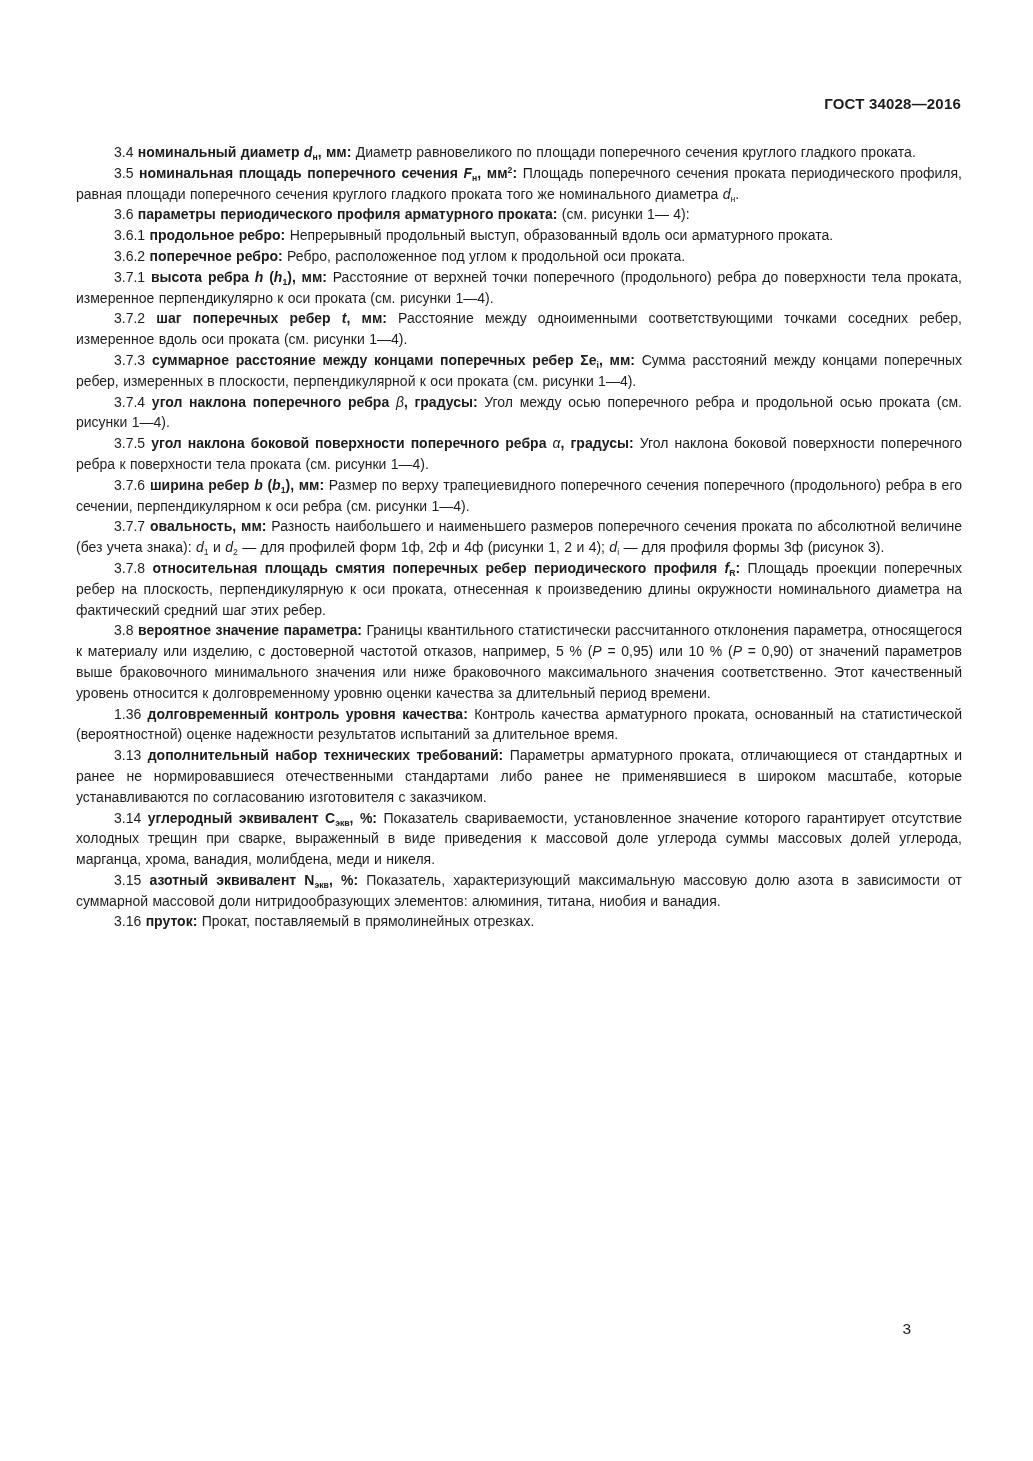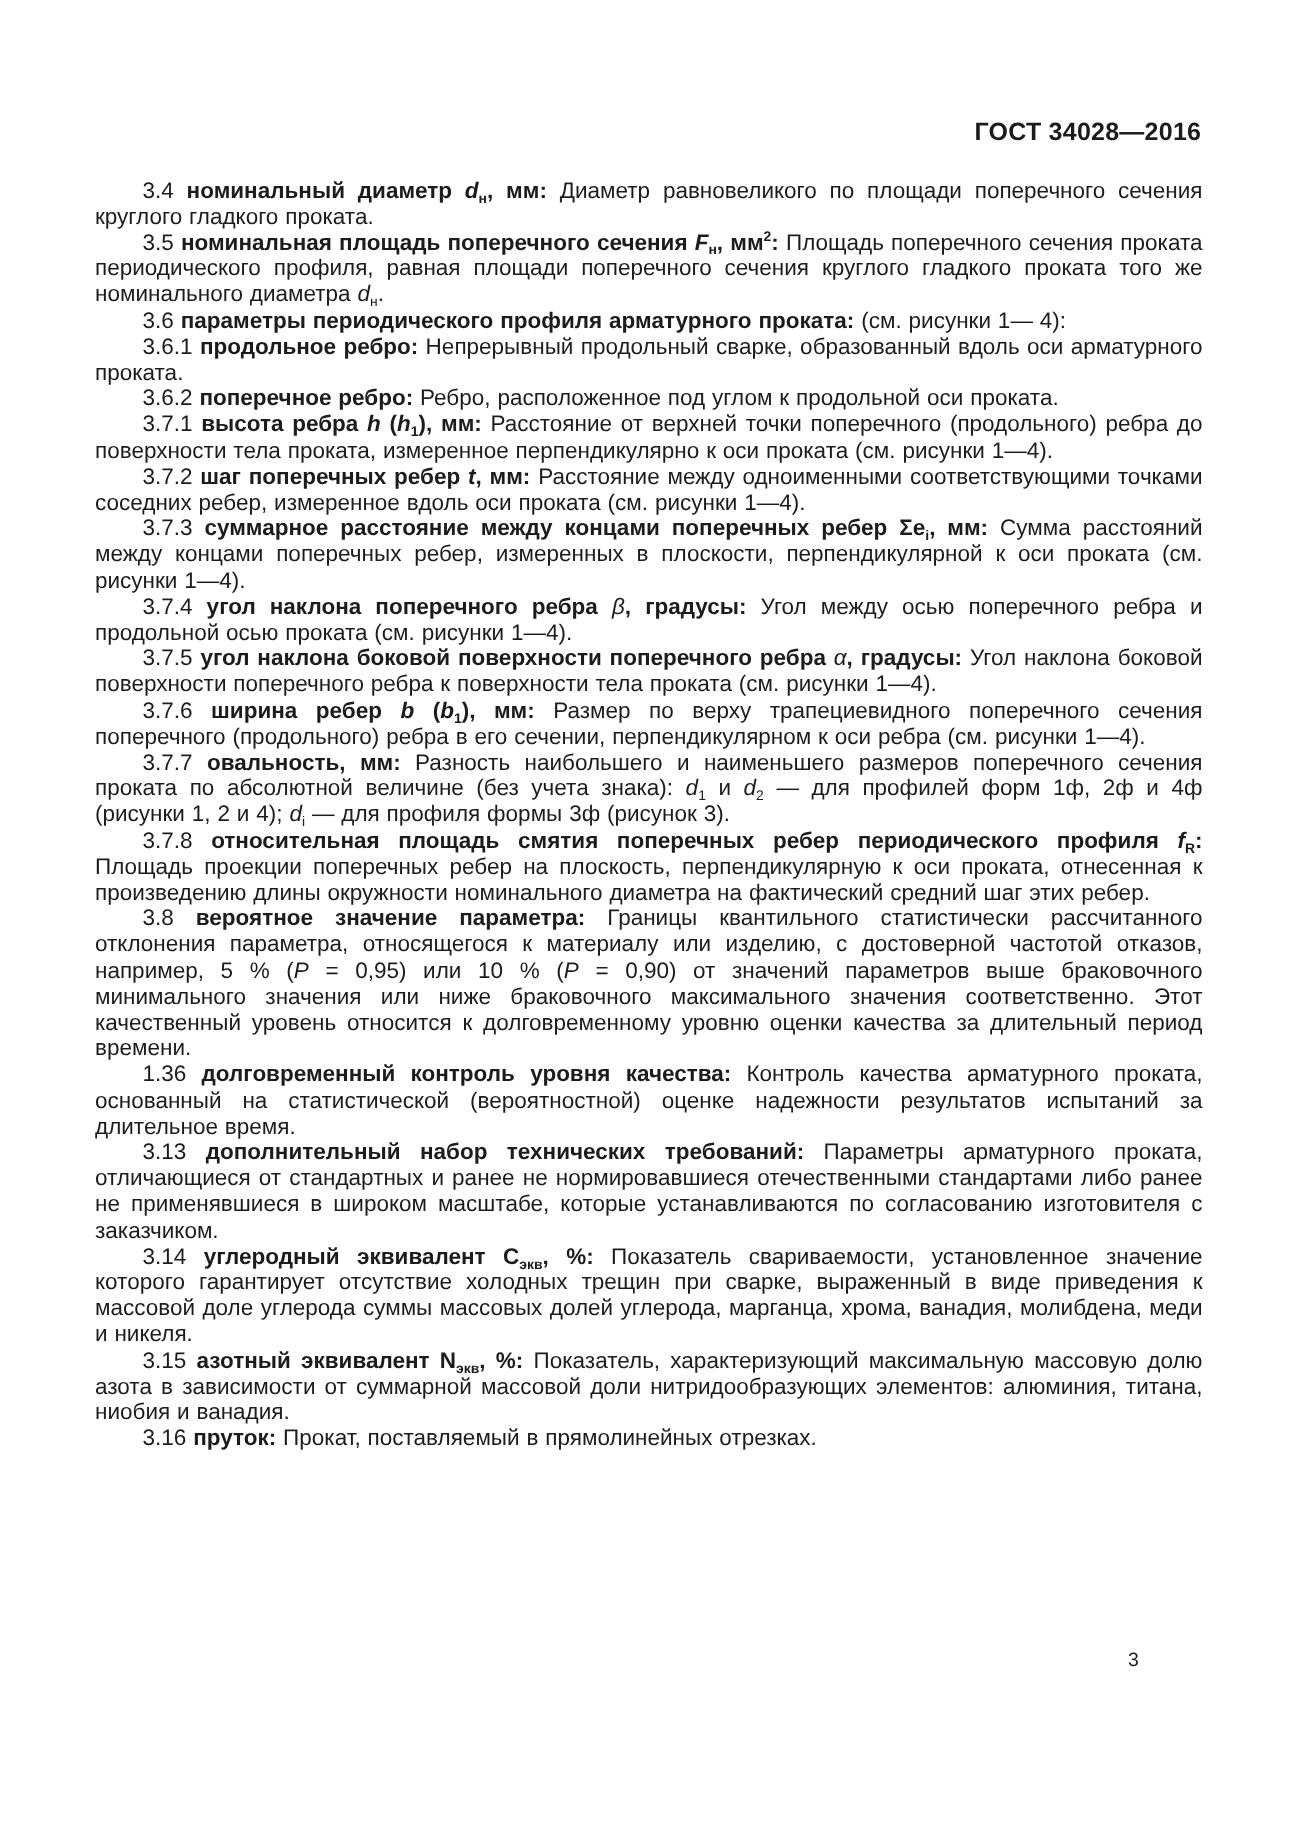--- a/index.html
+++ b/index.html
@@ -14,33 +14,33 @@
     margin: 0 auto;
     background: #ffffff;
     color: #1c1c1c;
     font-family: "Liberation Sans", "DejaVu Sans", sans-serif;
     overflow: hidden;
   }
   .doc-header {
     position: absolute;
     top: 95px;
     right: 72px;
-    font-size: 20px;
+    font-size: 15px;
     font-weight: bold;
     letter-spacing: 0.2px;
   }
   .doc-body {
     position: absolute;
     top: 142px;
     left: 76px;
     width: 886px;
   }
   .para {
     margin: 0;
-    font-size: 18px;
+    font-size: 14px;
     line-height: 20.8px;
     text-align: justify;
     text-indent: 38px;
     word-spacing: 0.5px;
   }
   .bold { font-weight: bold; }
   .italic { font-style: italic; }
   .subscript {
     font-size: 0.62em;
     position: relative;
@@ -63,21 +63,21 @@
 </head>
 <body>
 
 <div class="page">
   <div class="doc-header">ГОСТ 34028—2016</div>
 
   <div class="doc-body">
       <p class="para"><span>3.4 </span><span class="bold">номинальный диаметр </span><span class="bold italic">d</span><span class="bold subscript">н</span><span class="bold">, мм:</span><span> Диаметр равновеликого по площади поперечного сечения круглого гладкого проката.</span></p>
       <p class="para"><span>3.5 </span><span class="bold">номинальная площадь поперечного сечения </span><span class="bold italic">F</span><span class="bold subscript">н</span><span class="bold">, мм</span><span class="bold superscript">2</span><span class="bold">:</span><span> Площадь поперечного сечения проката периодического профиля, равная площади поперечного сечения круглого гладкого проката того же номинального диаметра </span><span class="italic">d</span><span class="subscript">н</span><span>.</span></p>
       <p class="para"><span>3.6 </span><span class="bold">параметры периодического профиля арматурного проката:</span><span> (см. рисунки 1— 4):</span></p>
-      <p class="para"><span>3.6.1 </span><span class="bold">продольное ребро:</span><span> Непрерывный продольный сварке, образованный вдоль оси арматурного проката.</span></p>
+      <p class="para"><span>3.6.1 </span><span class="bold">продольное ребро:</span><span> Непрерывный продольный выступ, образованный вдоль оси арматурного проката.</span></p>
       <p class="para"><span>3.6.2 </span><span class="bold">поперечное ребро:</span><span> Ребро, расположенное под углом к продольной оси проката.</span></p>
       <p class="para"><span>3.7.1 </span><span class="bold">высота ребра </span><span class="bold italic">h</span><span class="bold"> (</span><span class="bold italic">h</span><span class="bold subscript">1</span><span class="bold">), мм:</span><span> Расстояние от верхней точки поперечного (продольного) ребра до поверхности тела проката, измеренное перпендикулярно к оси проката (см. рисунки 1—4).</span></p>
       <p class="para"><span>3.7.2 </span><span class="bold">шаг поперечных ребер </span><span class="bold italic">t</span><span class="bold">, мм:</span><span> Расстояние между одноименными соответствующими точками соседних ребер, измеренное вдоль оси проката (см. рисунки 1—4).</span></p>
       <p class="para"><span>3.7.3 </span><span class="bold">суммарное расстояние между концами поперечных ребер Σe</span><span class="bold subscript">i</span><span class="bold">, мм:</span><span> Сумма расстояний между концами поперечных ребер, измеренных в плоскости, перпендикулярной к оси проката (см. рисунки 1—4).</span></p>
       <p class="para"><span>3.7.4 </span><span class="bold">угол наклона поперечного ребра </span><span class="italic">β</span><span class="bold">, градусы:</span><span> Угол между осью поперечного ребра и продольной осью проката (см. рисунки 1—4).</span></p>
       <p class="para"><span>3.7.5 </span><span class="bold">угол наклона боковой поверхности поперечного ребра </span><span class="italic">α</span><span class="bold">, градусы:</span><span> Угол наклона боковой поверхности поперечного ребра к поверхности тела проката (см. рисунки 1—4).</span></p>
       <p class="para"><span>3.7.6 </span><span class="bold">ширина ребер </span><span class="bold italic">b</span><span class="bold"> (</span><span class="bold italic">b</span><span class="bold subscript">1</span><span class="bold">), мм:</span><span> Размер по верху трапециевидного поперечного сечения поперечного (продольного) ребра в его сечении, перпендикулярном к оси ребра (см. рисунки 1—4).</span></p>
       <p class="para"><span>3.7.7 </span><span class="bold">овальность, мм:</span><span> Разность наибольшего и наименьшего размеров поперечного сечения проката по абсолютной величине (без учета знака): </span><span class="italic">d</span><span class="subscript">1</span><span> и </span><span class="italic">d</span><span class="subscript">2</span><span> — для профилей форм 1ф, 2ф и 4ф (рисунки 1, 2 и 4); </span><span class="italic">d</span><span class="subscript">i</span><span> — для профиля формы 3ф (рисунок 3).</span></p>
       <p class="para"><span>3.7.8 </span><span class="bold">относительная площадь смятия поперечных ребер периодического профиля </span><span class="bold italic">f</span><span class="bold subscript">R</span><span class="bold">:</span><span> Площадь проекции поперечных ребер на плоскость, перпендикулярную к оси проката, отнесенная к произведению длины окружности номинального диаметра на фактический средний шаг этих ребер.</span></p>
       <p class="para"><span>3.8 </span><span class="bold">вероятное значение параметра:</span><span> Границы квантильного статистически рассчитанного отклонения параметра, относящегося к материалу или изделию, с достоверной частотой отказов, например, 5 % (</span><span class="italic">P</span><span> = 0,95) или 10 % (</span><span class="italic">P</span><span> = 0,90) от значений параметров выше браковочного минимального значения или ниже браковочного максимального значения соответственно. Этот качественный уровень относится к долговременному уровню оценки качества за длительный период времени.</span></p>

